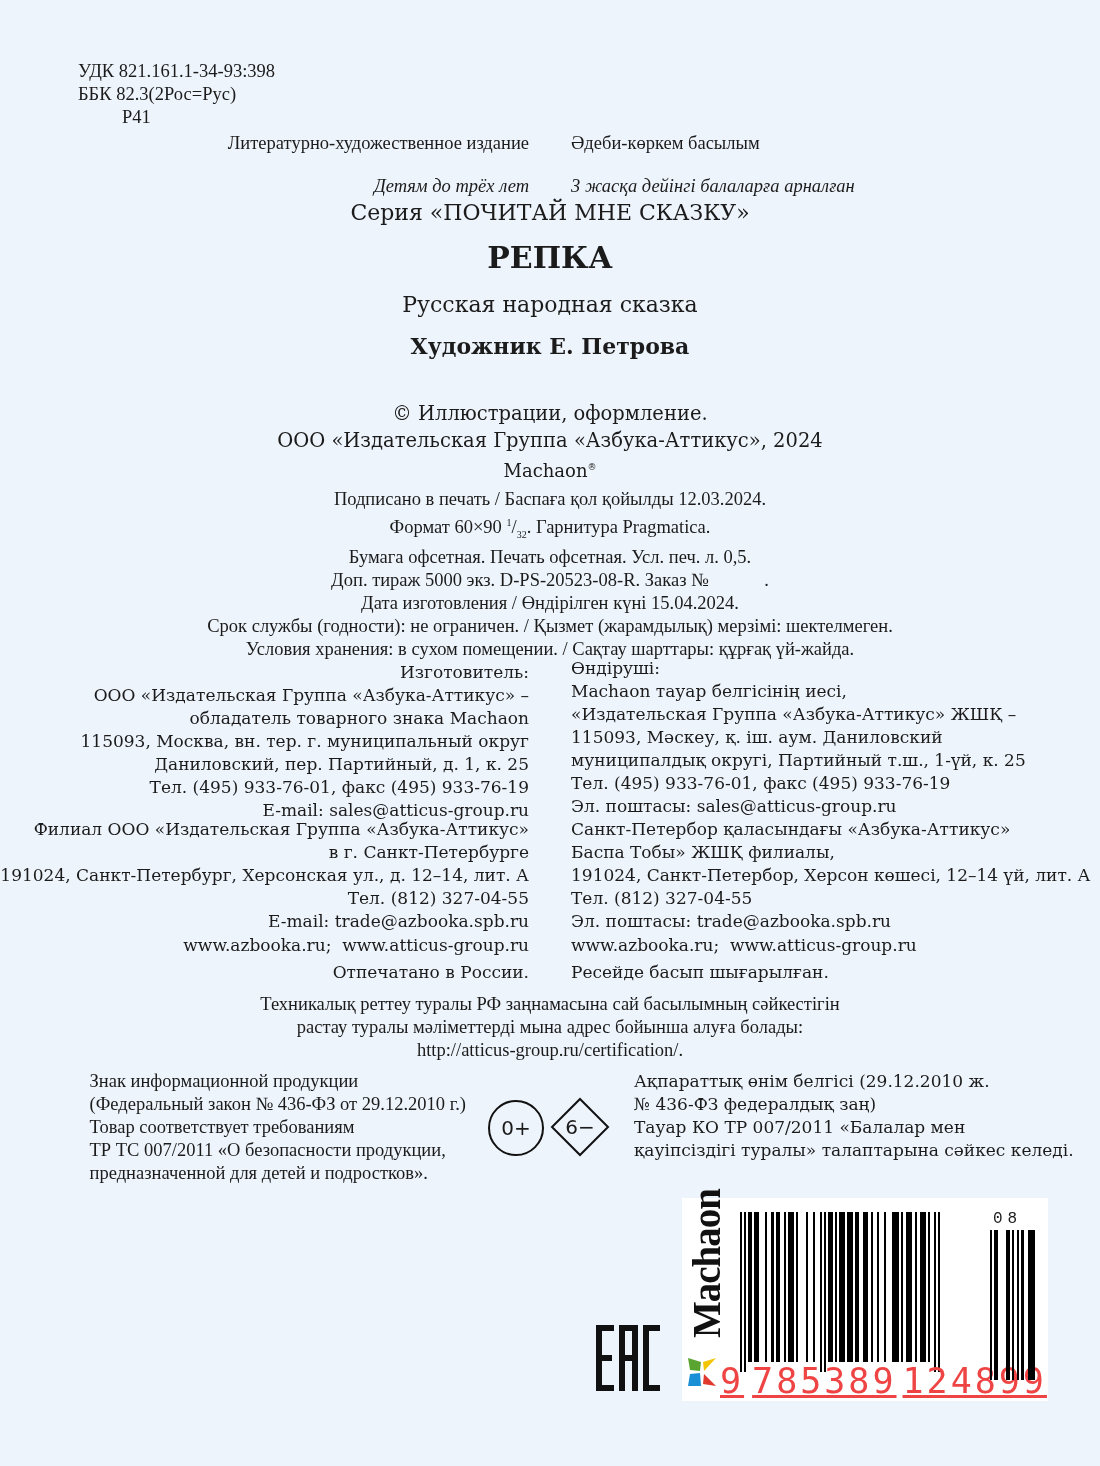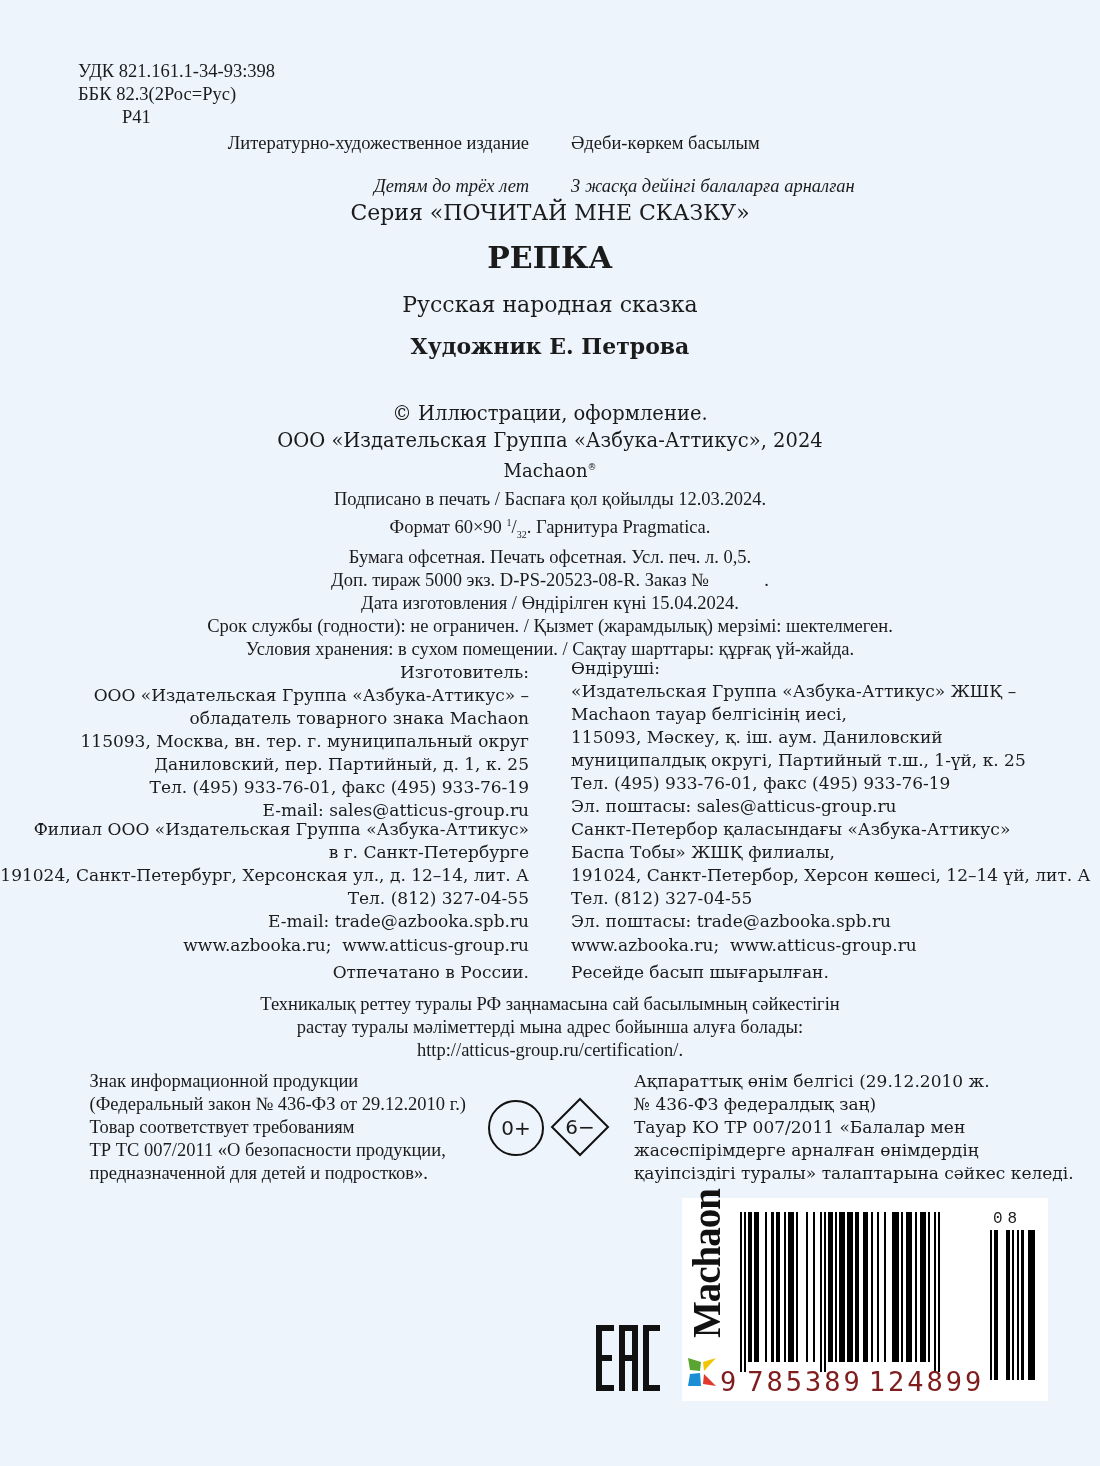--- a/index.html
+++ b/index.html
@@ -66,22 +66,22 @@
     font-family: "Liberation Serif", "DejaVu Serif", serif;
     font-weight: bold; font-size: 39px; letter-spacing: -1px;
     white-space: nowrap; color: #111;
     line-height: 38px;
   }
   #butterfly { position: absolute; left: 6px; top: 160px; }
   #bars { position: absolute; left: 58px; top: 14px; }
   #isbn-digits {
     position: absolute; left: 38px; top: 170px;
     font-family: "DejaVu Sans Mono", "Liberation Mono", monospace;
-    font-size: 27px; letter-spacing: 3px; color: #7f1d1d;
-    line-height: 27px; white-space: nowrap;
+    font-size: 35px; letter-spacing: 3px; color: #ef4444;
+    line-height: 27px; white-space: nowrap; text-decoration: underline;
   }
   #isbn-digits .first { margin-right: 8px; }
   #isbn-digits .mid { margin-left: 6px; }
   #addon-digits {
     position: absolute; left: 311px; top: 10px;
     font-family: Liberation Mono, monospace;
     font-size: 16px; letter-spacing: 5px; line-height: 22px;
   }
   #addon-bars { position: absolute; left: 308px; top: 32px; }
 </style>
@@ -128,22 +128,22 @@
     <div>Изготовитель:</div>
     <div>ООО «Издательская Группа «Азбука-Аттикус» –</div>
     <div>обладатель товарного знака Machaon</div>
     <div>115093, Москва, вн. тер. г. муниципальный округ</div>
     <div>Даниловский, пер. Партийный, д. 1, к. 25</div>
     <div>Тел. (495) 933-76-01, факс (495) 933-76-19</div>
     <div>E-mail: sales@atticus-group.ru</div>
   </div>
   <div class="colR" style="top:0;">
     <div>Өндіруші:</div>
+    <div>Machaon тауар белгісінің иесі,</div>
     <div>«Издательская Группа «Азбука-Аттикус» ЖШҚ –</div>
-    <div>Machaon тауар белгісінің иесі,</div>
     <div>115093, Мәскеу, қ. іш. аум. Даниловский</div>
     <div>муниципалдық округі, Партийный т.ш., 1-үй, к. 25</div>
     <div>Тел. (495) 933-76-01, факс (495) 933-76-19</div>
     <div>Эл. поштасы: sales@atticus-group.ru</div>
   </div>
 </div>
 
 <div class="twocol addr" style="top:818px;">
   <div class="colL" style="top:0;">
     <div>Филиал ООО «Издательская Группа «Азбука-Аттикус»</div>
@@ -189,21 +189,20 @@
       <polygon points="30,2 58,30 30,58 2,30" fill="none" stroke="#111" stroke-width="2"></polygon>
     </svg>
     <span>6−</span>
   </div>
 </div>
 
 <div class="abs addr" style="top:1070px; left:634px; white-space:nowrap;">
   <div>Ақпараттық өнім белгісі (29.12.2010 ж.</div>
   <div>№ 436-ФЗ федералдық заң)</div>
   <div>Тауар КО ТР 007/2011 «Балалар мен</div>
-  <div>жасөспірімдерге арналған өнімдердің</div>
   <div>қауіпсіздігі туралы» талаптарына сәйкес келеді.</div>
 </div>
 
 <div id="eac" class="abs">
   <svg width="64" height="66" viewBox="0 0 64 66">
 
     <rect x="0" y="0" width="6" height="66" fill="#111"></rect>
     <rect x="0" y="0" width="18" height="6" fill="#111"></rect>
     <rect x="0" y="30" width="16" height="6" fill="#111"></rect>
     <rect x="0" y="60" width="18" height="6" fill="#111"></rect>

